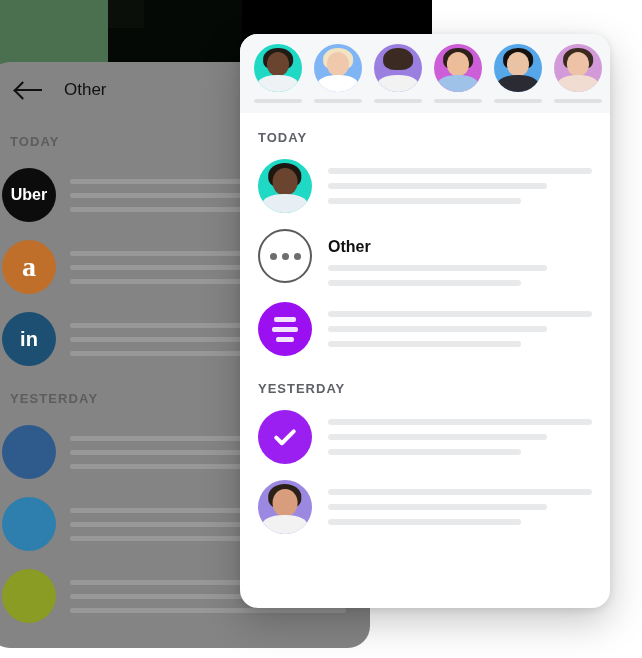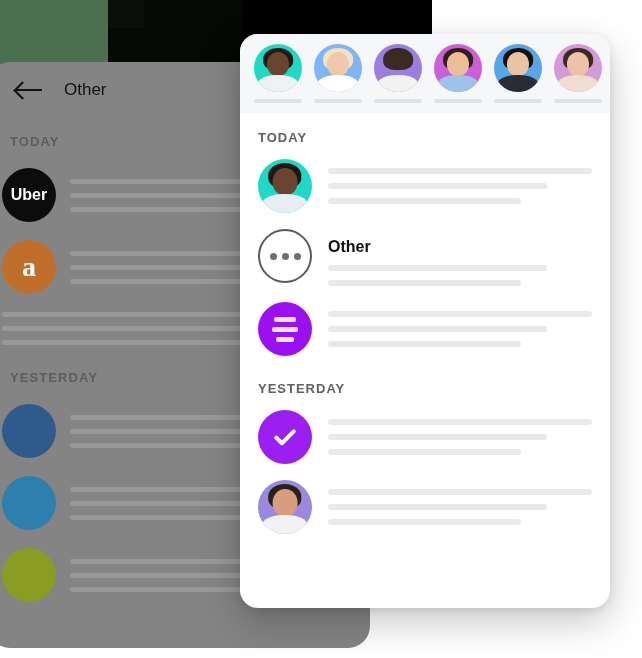--- a/index.html
+++ b/index.html
@@ -172,20 +172,21 @@
         </div>
         <div class="left-row">
           <div class="left-logo" style="background: rgb(192, 111, 42); font-size: 28px; font-family: &quot;Liberation Serif&quot;, serif;">a</div>
           <div class="left-lines">
             <i style="width: 100%;"></i>
             <i style="width: 96%;"></i>
             <i style="width: 92%;"></i>
           </div>
         </div>
         <div class="left-row">
+          <div class="left-logo" style="background: rgb(28, 79, 114); font-size: 20px;">in</div>
           <div class="left-lines">
             <i style="width: 100%;"></i>
             <i style="width: 96%;"></i>
             <i style="width: 92%;"></i>
           </div>
         </div>
         <div class="left-section-label">YESTERDAY</div>
         <div class="left-row">
           <div class="left-logo" style="background: rgb(47, 91, 140);"></div>
           <div class="left-lines">

